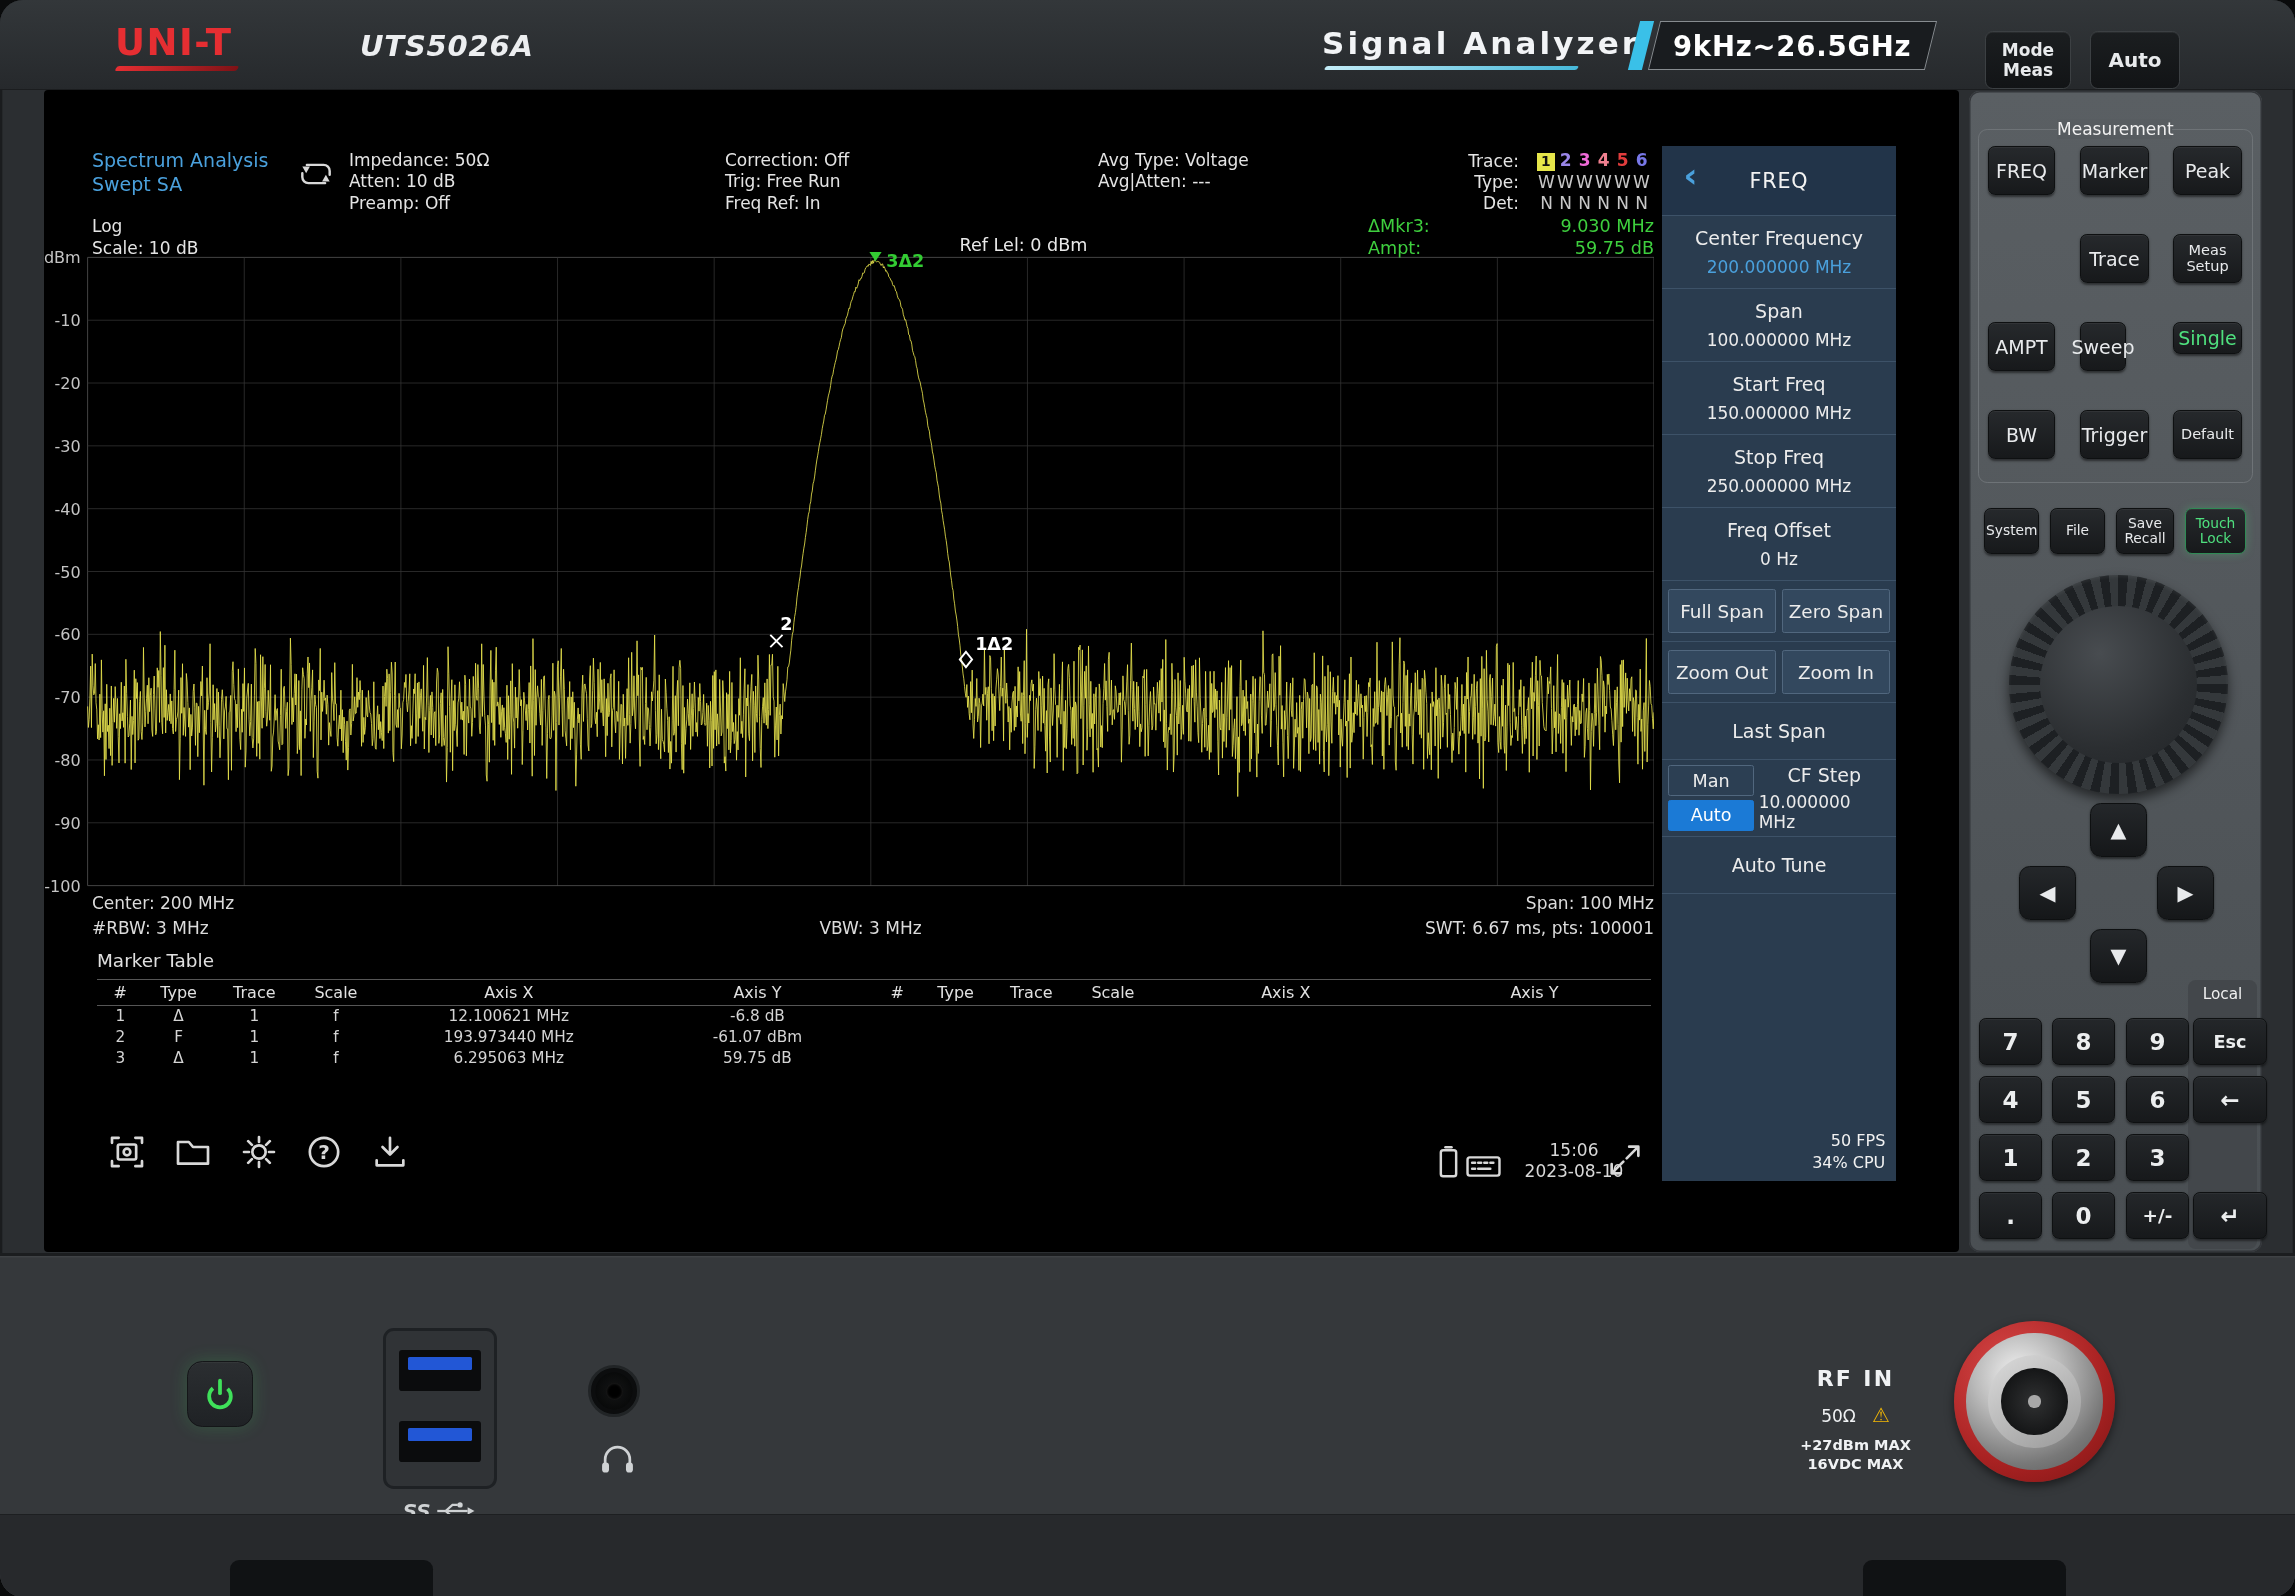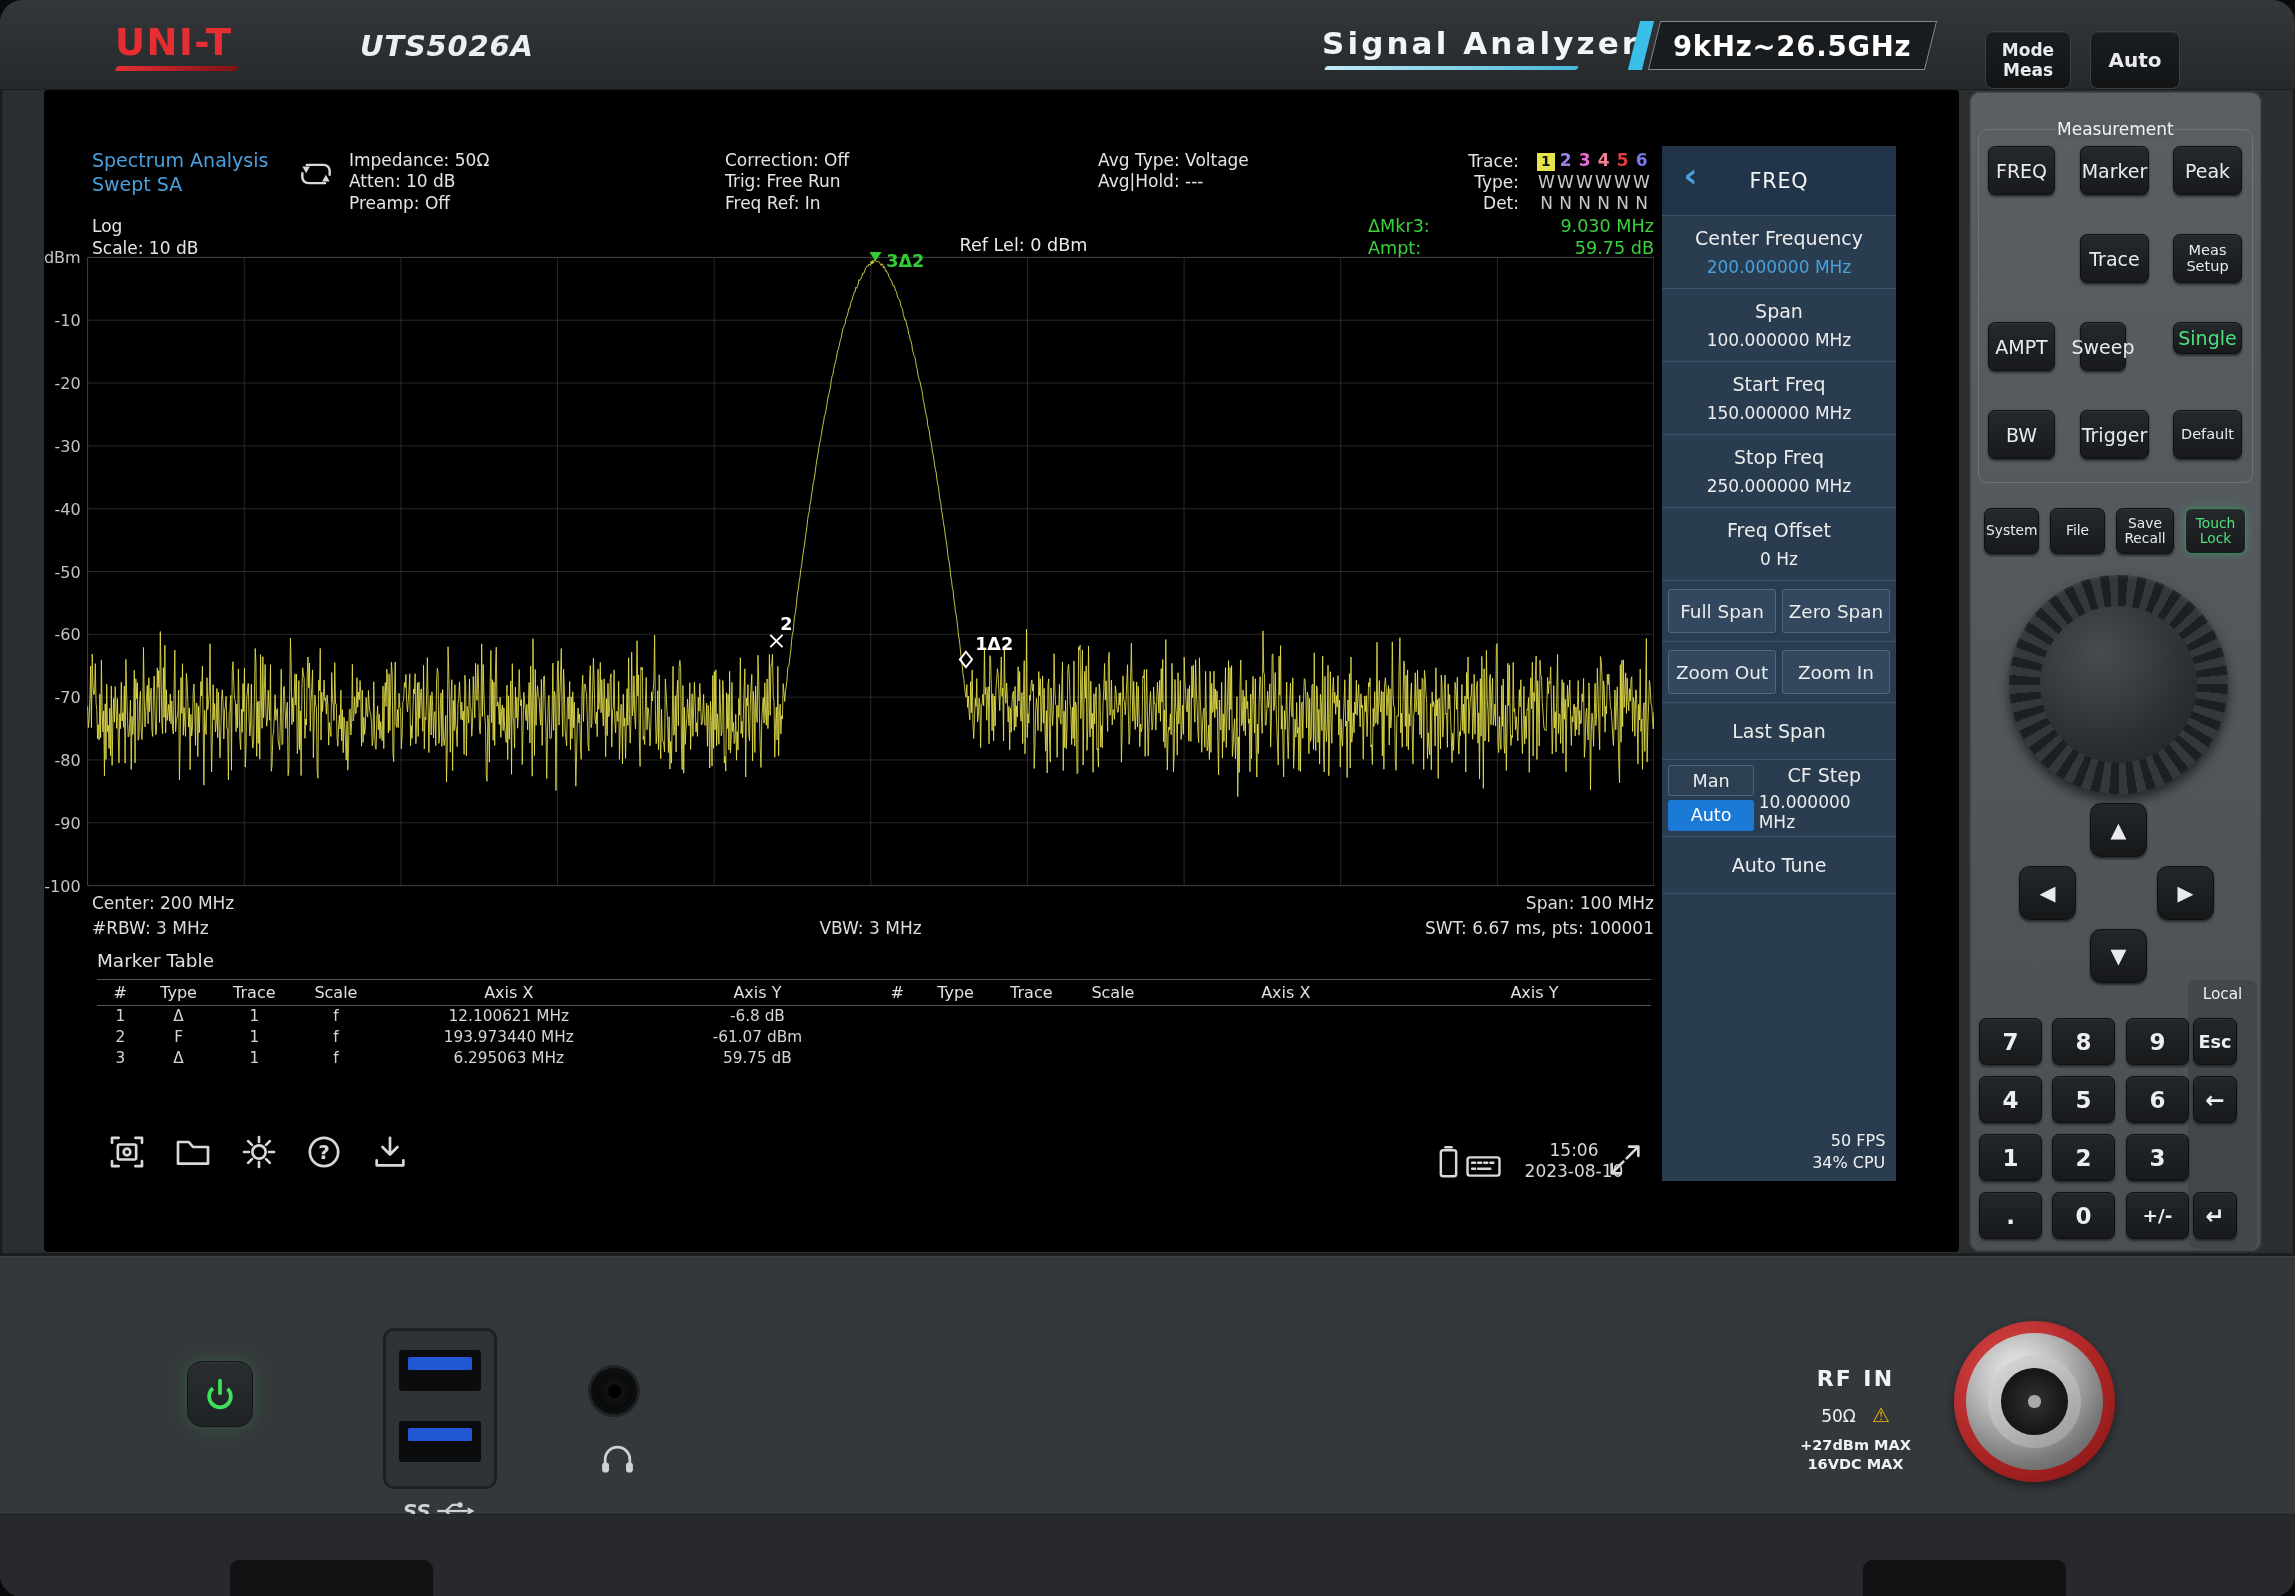--- a/index.html
+++ b/index.html
@@ -79,21 +79,21 @@
 .hwbtn.sm{font-size:14.5px;line-height:1.1}
 .hwbtn.xs{font-size:13.8px;line-height:1.1}
 .hwbtn.green{color:#4fe07e}
 .hwbtn.greenb{color:#4fe07e;border-color:#2f8b55;box-shadow:0 0 9.2px rgba(79,224,126,.28),inset 0 0.8px 0 rgba(255,255,255,.07)}
 #knob{position:absolute;left:40px;top:484px;width:219px;height:219px;border-radius:50%;background:#26292c;background-image:repeating-conic-gradient(#1d2023 0deg 5deg,#34383b 5deg 10deg);box-shadow:0 6.1px 12.2px rgba(0,0,0,.55),inset 0 1.5px 3.8px rgba(255,255,255,.07)}
 #knob::after{content:"";position:absolute;inset:31px;border-radius:50%;background:radial-gradient(circle at 38% 30%,#484c50,#2b2e31 65%,#212427)}
 .dir{position:absolute;width:57px;height:54px;background:linear-gradient(#24272a,#151719);border:0.8px solid #0e1011;border-radius:10.7px;color:#e8eaec;font-size:20.7px;display:flex;align-items:center;justify-content:center;box-shadow:0 1.5px 2.3px rgba(0,0,0,.5)}
 #kp-sub{position:absolute;left:219px;top:889px;width:69px;height:269px;background:#43474b;border-radius:7.7px}
 #local{position:absolute;left:219px;top:894px;width:69px;text-align:center;font-size:15.3px;color:#f0f0f0}
 .key{position:absolute;width:63px;height:47px;background:linear-gradient(#24272a,#17191b);border:0.8px solid #0e1011;border-radius:6.9px;color:#eceeef;font-size:23px;font-weight:700;display:flex;align-items:center;justify-content:center;box-shadow:0 1.5px 2.3px rgba(0,0,0,.45),inset 0 0.8px 0 rgba(255,255,255,.06)}
-.key.fn{width:44px;left:224px;font-size:17.6px}
+.key.fn{width:74px;left:224px;font-size:17.6px}
 
 
 #front{position:absolute;left:0;top:1253px;width:2295px;height:344px;background:#35383b;border-top:3.1px solid #1b1d1f;box-shadow:inset 0 1.5px 0 rgba(255,255,255,.05)}
 #front-strip{position:absolute;left:0;bottom:0;width:2295px;height:83px;background:#27292c;border-radius:0 0 23px 23px;border-top:1.5px solid #1d1f21}
 .foot{position:absolute;bottom:0;height:37px;background:#101214;border-radius:9.2px 9.2px 0 0}
 #powerbtn{position:absolute;left:187px;top:105px;width:66px;height:66px;border-radius:15.3px;background:linear-gradient(#2b2e31,#1f2225);border:1.5px solid #141618;display:flex;align-items:center;justify-content:center;box-shadow:0 0 18.4px rgba(62,224,96,.20),inset 0 0.8px 0 rgba(255,255,255,.06)}
 #usbmod{position:absolute;left:383px;top:72px;width:114px;height:161px;background:#303336;border:3.1px solid #1e2124;border-radius:10.7px}
 .usbport{position:absolute;left:13px;width:82px;height:41px;background:#0b0c0d;border-radius:3.1px}
 .usbport .tongue{position:absolute;left:9.2px;top:6.9px;width:64px;height:13px;background:#2257d6;border-radius:1.5px}
 #ss-label{position:absolute;left:386px;top:243px;width:107px;display:flex;align-items:center;justify-content:center;gap:4.6px;color:#cfd2d4;font-size:20px;font-style:italic;font-weight:700}
@@ -153,21 +153,21 @@
     </div>
 
     <div class="sgroup" style="left:681px">
       <div class="sline">Correction: Off</div>
       <div class="sline">Trig: Free Run</div>
       <div class="sline">Freq Ref: In</div>
     </div>
 
     <div class="sgroup" style="left:1054px">
       <div class="sline">Avg Type: Voltage</div>
-      <div class="sline">Avg|Hold: ---</div>
+      <div class="sline">Avg|Atten: ---</div>
     </div>
 
     <div id="legend">
       <div class="lg-row">
           <span class="lg-label">Trace:</span>
           <span id="lgTraces"><span class="lgsq" style="background:#e6e64a">1</span><span class="lgn" style="color:#9a86e8">2</span><span class="lgn" style="color:#ef6ad8">3</span><span class="lgn" style="color:#f08090">4</span><span class="lgn" style="color:#e03c3c">5</span><span class="lgn" style="color:#7878e8">6</span></span>
         </div>
       <div class="lg-row">
           <span class="lg-label">Type:</span>
           <span id="lgTypes"><span class="lgn lgt">W</span><span class="lgn lgt">W</span><span class="lgn lgt">W</span><span class="lgn lgt">W</span><span class="lgn lgt">W</span><span class="lgn lgt">W</span></span>

